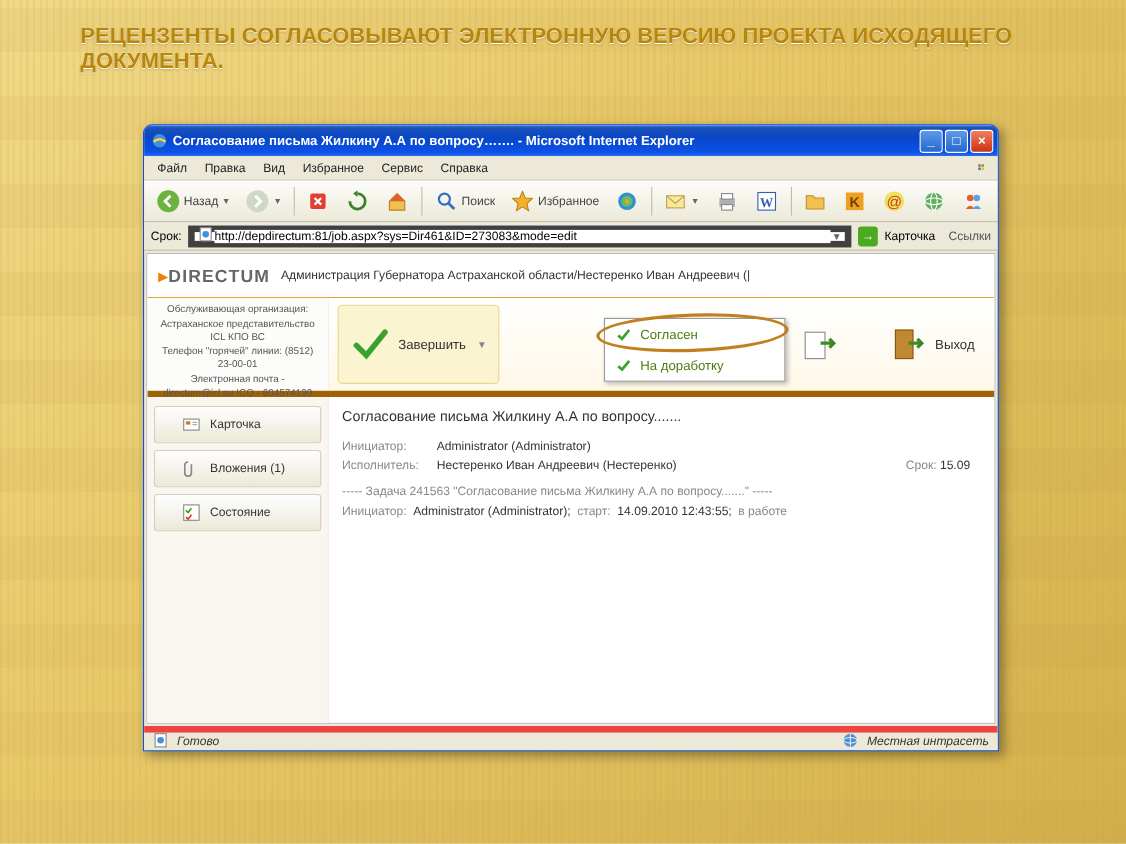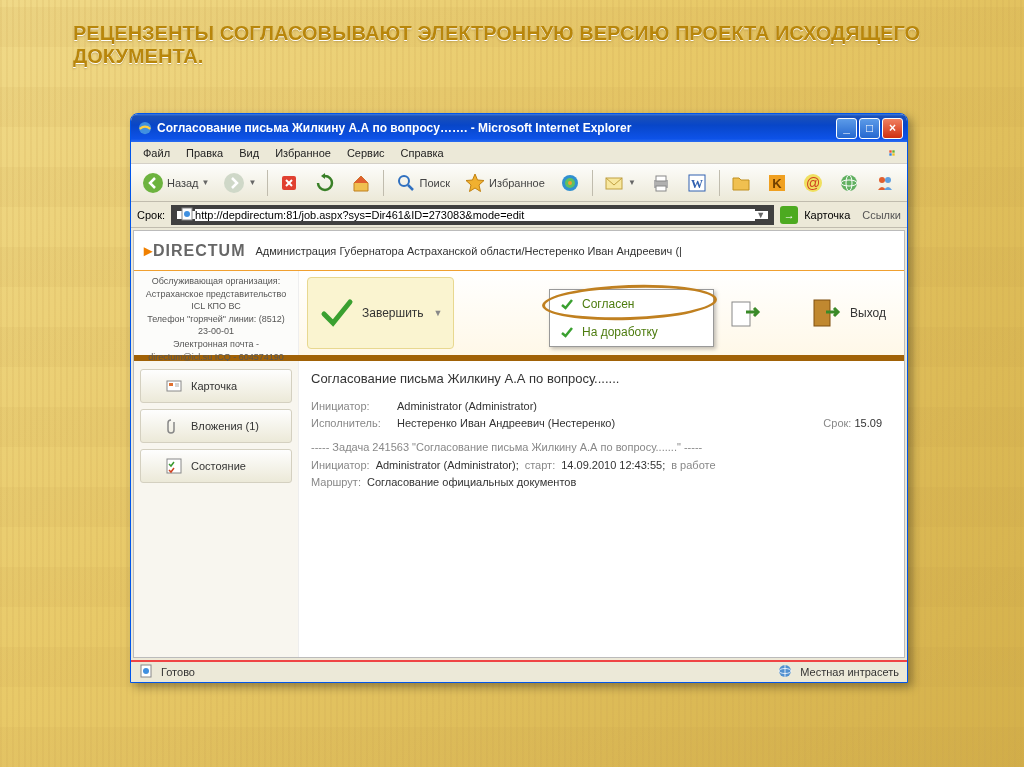--- a/index.html
+++ b/index.html
@@ -166,23 +166,23 @@
 .main-panel {
   flex: 1; padding: 10px 12px; font-size: 12px; color: #333;
   overflow: hidden;
 }
 .doc-title { font-size: 13px; margin-bottom: 14px; }
 .field-row { font-size: 11px; margin-bottom: 5px; display: flex; gap: 6px; }
 .field-row .lbl { color: #888; width: 80px; }
 .srok { position: absolute; right: 10px; }
 .divider-text { font-size: 11px; color: #888; margin: 12px 0 6px; }
 .status-bar {
-  height: 22px; background: #ece9d8; border-top: 2px solid #ef4444;
+  height: 22px; background: #ece9d8; border-top: 6px solid #ef4444;
   display: flex; align-items: center; padding: 1px 8px; gap: 8px;
-  font-size: 11px; color: #333;
+  font-size: 11px; color: #333; font-style: italic;
 }
 .status-bar .spacer { flex: 1; }
 .check-svg { width: 14px; height: 14px; }
 .big-check { width: 34px; height: 34px; }
 </style>
 </head>
 <body>
 
 <div class="wood-texture"></div>
 
@@ -512,24 +512,20 @@
           <span class="srok"><span style="color:#888">Срок:</span> <span>15.09</span></span>
         </div>
         <div class="divider-text">----- Задача 241563 "Согласование письма Жилкину А.А по вопросу......." -----</div>
         <div class="field-row">
           <span style="color:#888">Инициатор:</span>
           <span>Administrator (Administrator);</span>
           <span style="color:#888">старт:</span>
           <span>14.09.2010 12:43:55;</span>
           <span style="color:#888">в работе</span>
         </div>
-        <div class="field-row">
-          <span style="color:#888">Маршрут:</span>
-          <span>Согласование официальных документов</span>
-        </div>
       </div>
     </div>
 
   </div>
 
   <div class="status-bar">
     <span><svg width="14" height="14">
           <rect x="2" y="1" width="10" height="12" fill="#fff" stroke="#888"></rect>
           <circle cx="7" cy="7" r="3" fill="#4090e0"></circle>
         </svg></span>

